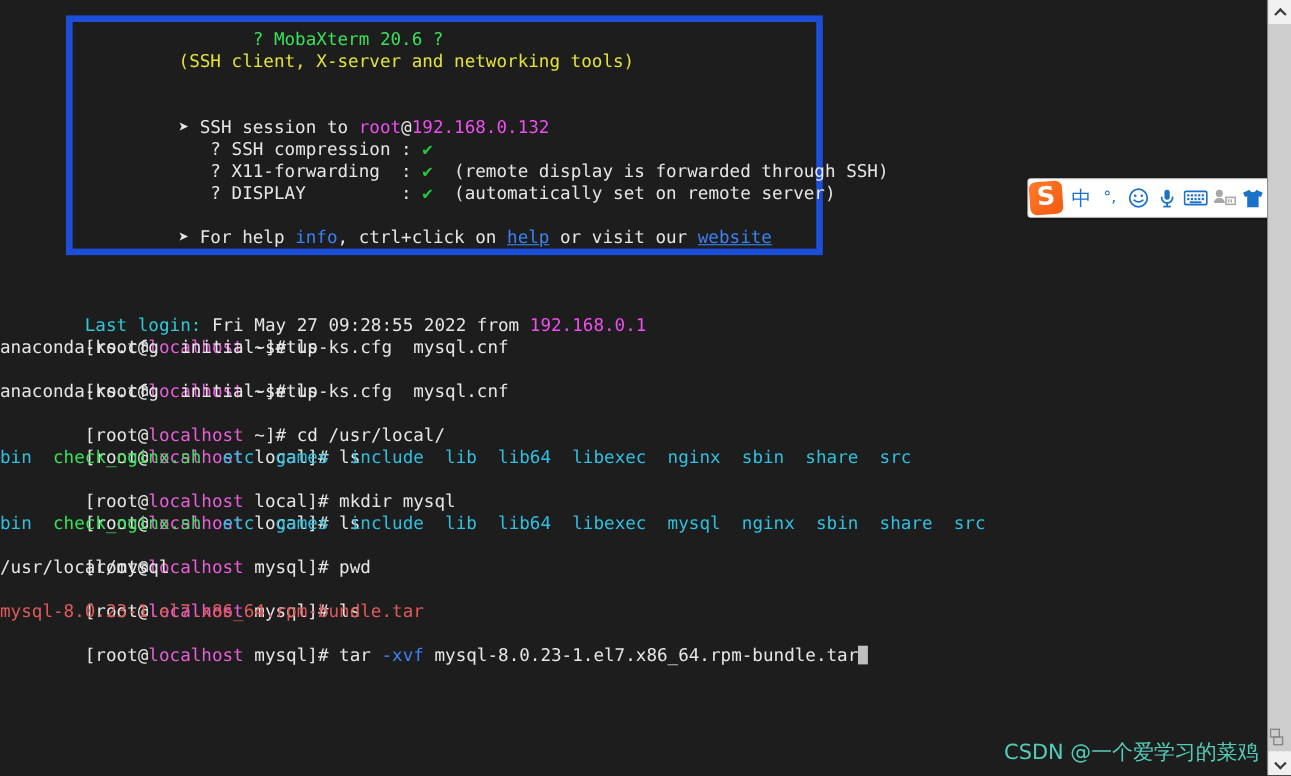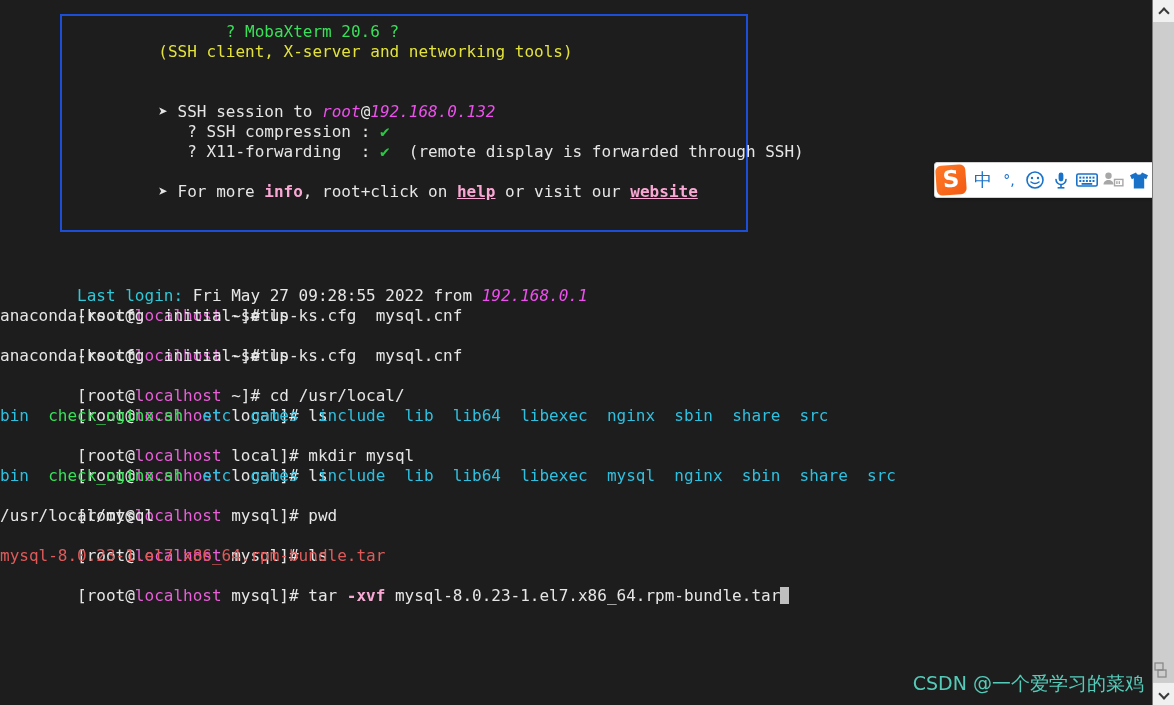--- a/index.html
+++ b/index.html
@@ -46,42 +46,42 @@
     letter-spacing: 0px;
   }
 
   
   #banner-box {
     position: absolute;
     left: 60px;
     top: 14px;
     width: 688px;
     height: 218px;
-    border: 2px solid #1d4ed8;
+    border: 6px solid #1d4ed8;
     box-sizing: border-box;
     background: #1d1d1d;
   }
   #banner-inner {
     padding: 6px 0 0 0;
   }
   .bline {
     white-space: pre;
     height: 20px;
     line-height: 20px;
     font-size: 16px;
     color: #e6e6e6;
   }
 
   
   .c-green   { color: #3ae05a; }
   .c-green2  { color: #25c93f; }
   .c-yellow  { color: #e3e33b; }
-  .c-cyan    { color: #f9a8d4; font-weight: bold; }
+  .c-cyan    { color: #3b82f6; }
   .c-cyan2   { color: #2ec9d9; }
-  .c-magenta { color: #ee4fee; font-style: italic; }
+  .c-magenta { color: #ee4fee; }
   .c-pink    { color: #e85fd8; }
   .c-white   { color: #e6e6e6; }
   .c-red     { color: #e05a5a; }
   .c-dircyan { color: #2fc0e0; margin-top: 40px; }
   .c-exec    { color: #3ae05a; }
   .u { text-decoration: underline; }
 
   .cursor-block {
     display: inline-block;
     width: 9px;
@@ -232,25 +232,28 @@
         <div class="bline">
           <span class="c-white">➤ </span><span class="c-white">SSH session to </span><span class="c-magenta">root</span><span class="c-white">@</span><span class="c-magenta">192.168.0.132</span>
         </div>
 
         <div class="bline">
           <span class="c-white">   ? </span><span class="c-white">SSH compression</span><span class="c-white"> </span><span class="c-white">: </span><span class="c-green2">✔</span><span class="c-white"></span>
         </div>
         <div class="bline">
           <span class="c-white">   ? </span><span class="c-white">X11-forwarding</span><span class="c-white">  </span><span class="c-white">: </span><span class="c-green2">✔</span><span class="c-white">  (remote display is forwarded through SSH)</span>
         </div>
+        <div class="bline">
+          <span class="c-white">   ? </span><span class="c-white">DISPLAY</span><span class="c-white">         </span><span class="c-white">: </span><span class="c-green2">✔</span><span class="c-white">  (automatically set on remote server)</span>
+        </div>
 
         <div class="bline">&nbsp;</div>
 
         <div class="bline">
-          <span class="c-white">➤ </span><span class="c-white">For more </span><span class="c-cyan">info</span><span class="c-white">, root+click on </span><span class="c-cyan u">help</span><span class="c-white"> or visit our </span><span class="c-cyan u">website</span>
+          <span class="c-white">➤ </span><span class="c-white">For help </span><span class="c-cyan">info</span><span class="c-white">, ctrl+click on </span><span class="c-cyan u">help</span><span class="c-white"> or visit our </span><span class="c-cyan u">website</span>
         </div>
       </div>
     </div>
 
     <div id="scrollback" style="position:absolute; left:0; top:266px; width:1150px;">
 
       <div class="tline">
         <span class="c-cyan2">Last login: </span><span class="c-white">Fri May 27 09:28:55 2022 from </span><span class="c-magenta">192.168.0.1</span>
       </div>
 

